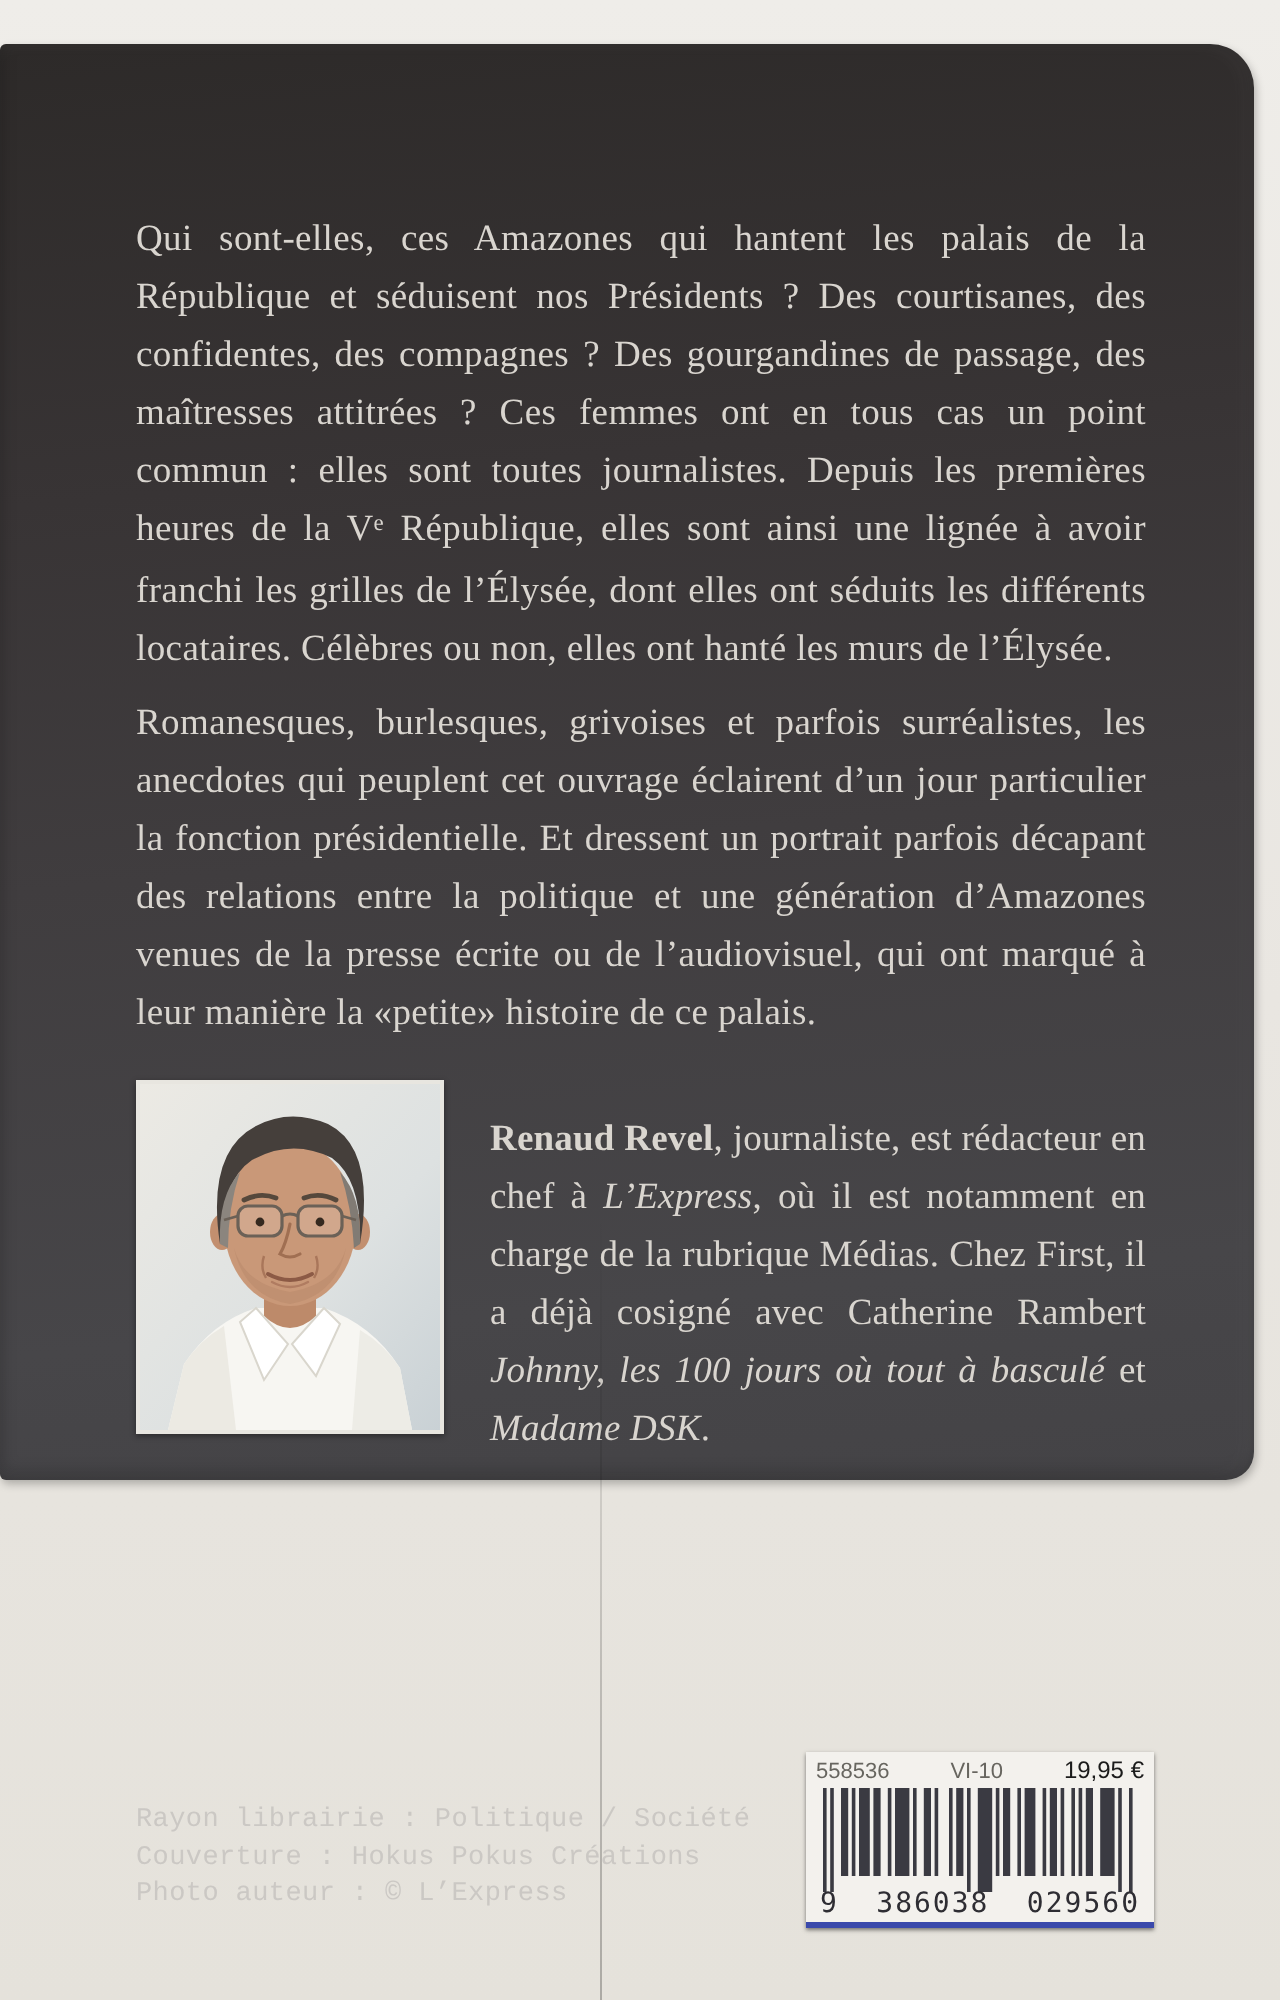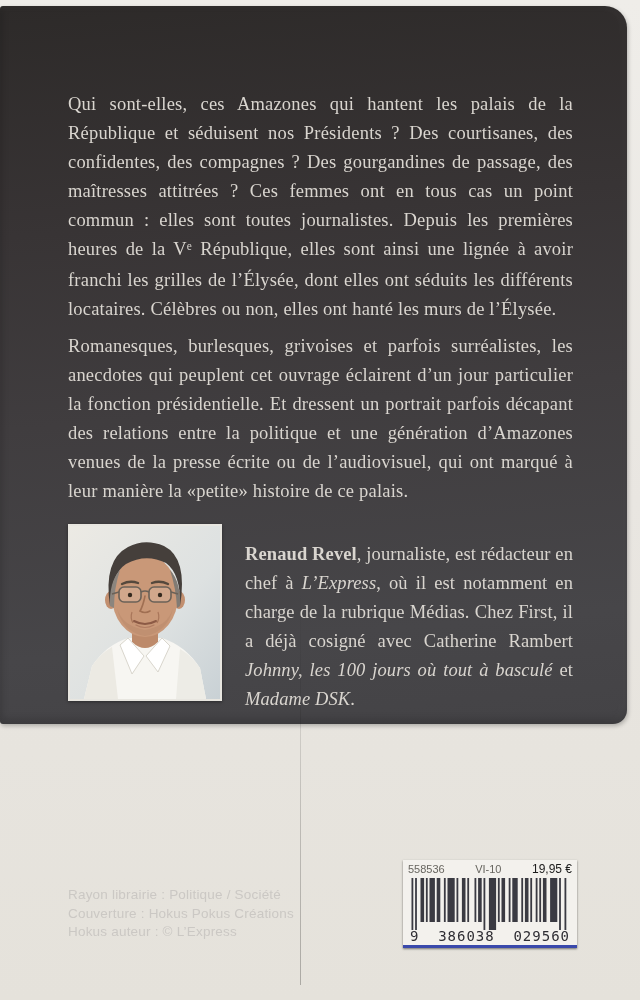--- a/index.html
+++ b/index.html
@@ -2,21 +2,21 @@
 <html><head>
 <meta charset="utf-8">
 <style>
   html,body{margin:0;padding:0;}
   body{
     width:640px;height:1000px;position:relative;overflow:hidden;
     background:linear-gradient(180deg,#efede9 0%,#e9e6e1 50%,#e5e2db 100%);
     font-family:"Liberation Serif","DejaVu Serif",serif;
   }
   .book{
-    position:absolute;left:0;top:6px;width:627px;height:718px;
+    position:absolute;left:0;top:22px;width:627px;height:718px;
     background:linear-gradient(175deg,#2d2a29 0%,#383435 30%,#403d3f 55%,#474649 85%,#444346 100%);
     border-radius:3px 22px 14px 3px;
     box-shadow:inset -4px 0 10px rgba(255,255,255,0.05), inset 0 -3px 8px rgba(0,0,0,0.25), 1px 2px 4px rgba(0,0,0,0.25);
   }
   .crease{
     position:absolute;left:300px;top:580px;width:1px;height:399px;
     background:linear-gradient(180deg,rgba(0,0,0,0) 0%,rgba(0,0,0,0.18) 60%,rgba(0,0,0,0.25) 100%);
   }
   .synopsis{
     position:absolute;left:68px;top:84px;width:505px;
@@ -36,21 +36,21 @@
     border:2px solid #e8e6e0;background:#dfe2e2;
     box-shadow:0 1px 3px rgba(0,0,0,0.4);
   }
   .photo svg{display:block;}
   .bio{
     flex:1;margin:16px 0 0 0;color:#d9d5cf;
     font-size:18.5px;line-height:29px;text-align:justify;letter-spacing:0.1px;
   }
   .credits{
     position:absolute;left:68px;top:880px;
-    font-family:Liberation Sans, sans-serif;
+    font-family:Liberation Mono, monospace;
     font-size:13.5px;line-height:18.5px;color:#cbc8c4;letter-spacing:0.2px;
   }
   .sticker{
     position:absolute;left:403px;top:854px;width:174px;height:88px;
     background:#f3f1ed;border-bottom:3px solid #3a49ab;
     box-shadow:0 1px 2px rgba(0,0,0,0.5);
     font-family:"Liberation Sans","DejaVu Sans",sans-serif;
     box-sizing:border-box;padding:2px 5px 0 5px;
   }
   .sticker-top{
@@ -133,21 +133,21 @@
         <path d="M64 95 Q75 101 86 95" stroke="#8c5a45" stroke-width="2" fill="none" stroke-linecap="round"></path>
         <path d="M66 99 Q75 104 84 99" stroke="#b07c61" stroke-width="1.2" fill="none" stroke-linecap="round"></path>
       </svg>
     </div>
     <p class="bio"><span class="seg-bold">Renaud Revel</span><span>, journaliste, est rédacteur en chef à </span><span class="seg-italic">L’Express</span><span>, où il est notamment en charge de la rubrique Médias. Chez First, il a déjà cosigné avec Catherine Rambert </span><span class="seg-italic">Johnny, les 100 jours où tout à basculé</span><span> et </span><span class="seg-italic">Madame DSK</span><span>.</span></p>
   </div>
 
   <div class="credits">
     <div>Rayon librairie : Politique / Société</div>
     <div>Couverture : Hokus Pokus Créations</div>
-    <div>Hokus auteur : © L’Express</div>
+    <div>Photo auteur : © L’Express</div>
   </div>
 
   <div class="sticker">
     <div class="sticker-top">
       <span>558536</span>
       <span>VI-10</span>
       <span class="price">19,95 €</span>
     </div>
     <svg id="barcode-svg" class="barcode" width="158" height="52" viewBox="0 0 157 52">
         <rect x="0.0" y="0" width="1.8" height="52" fill="#3a3a42"></rect>

